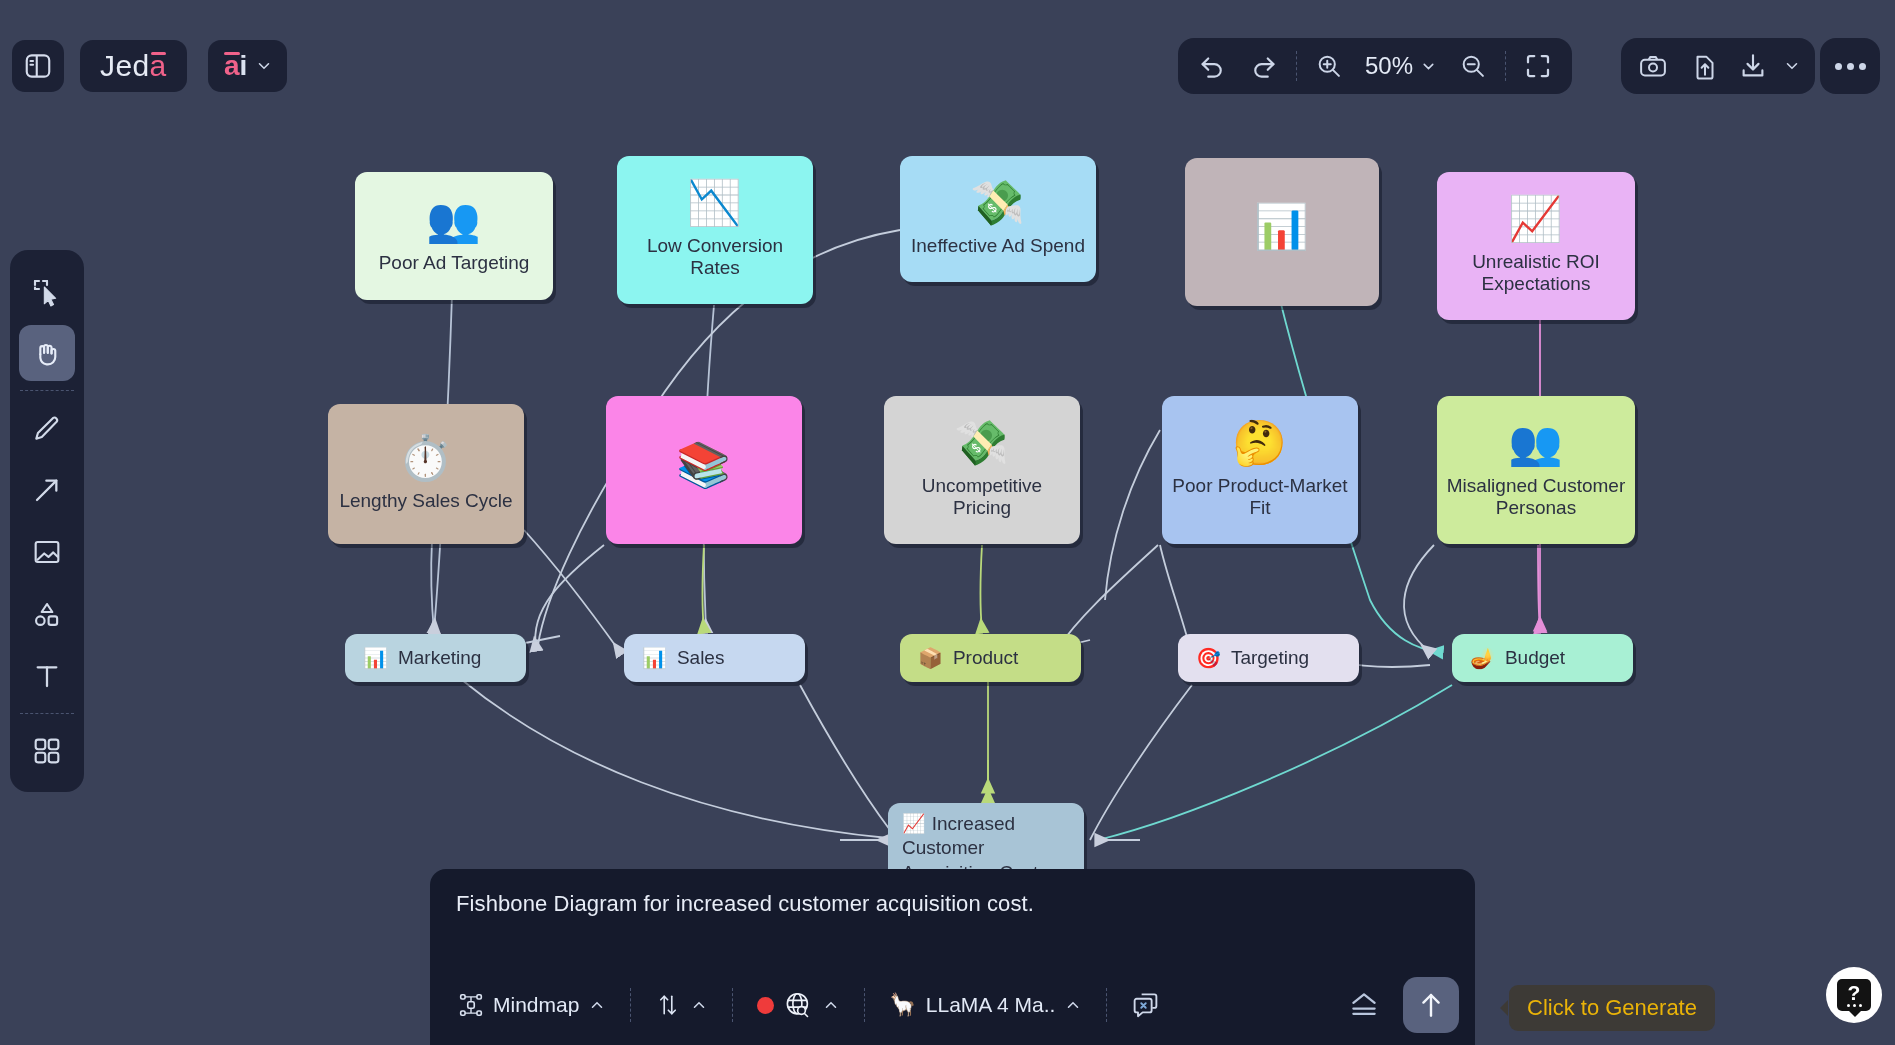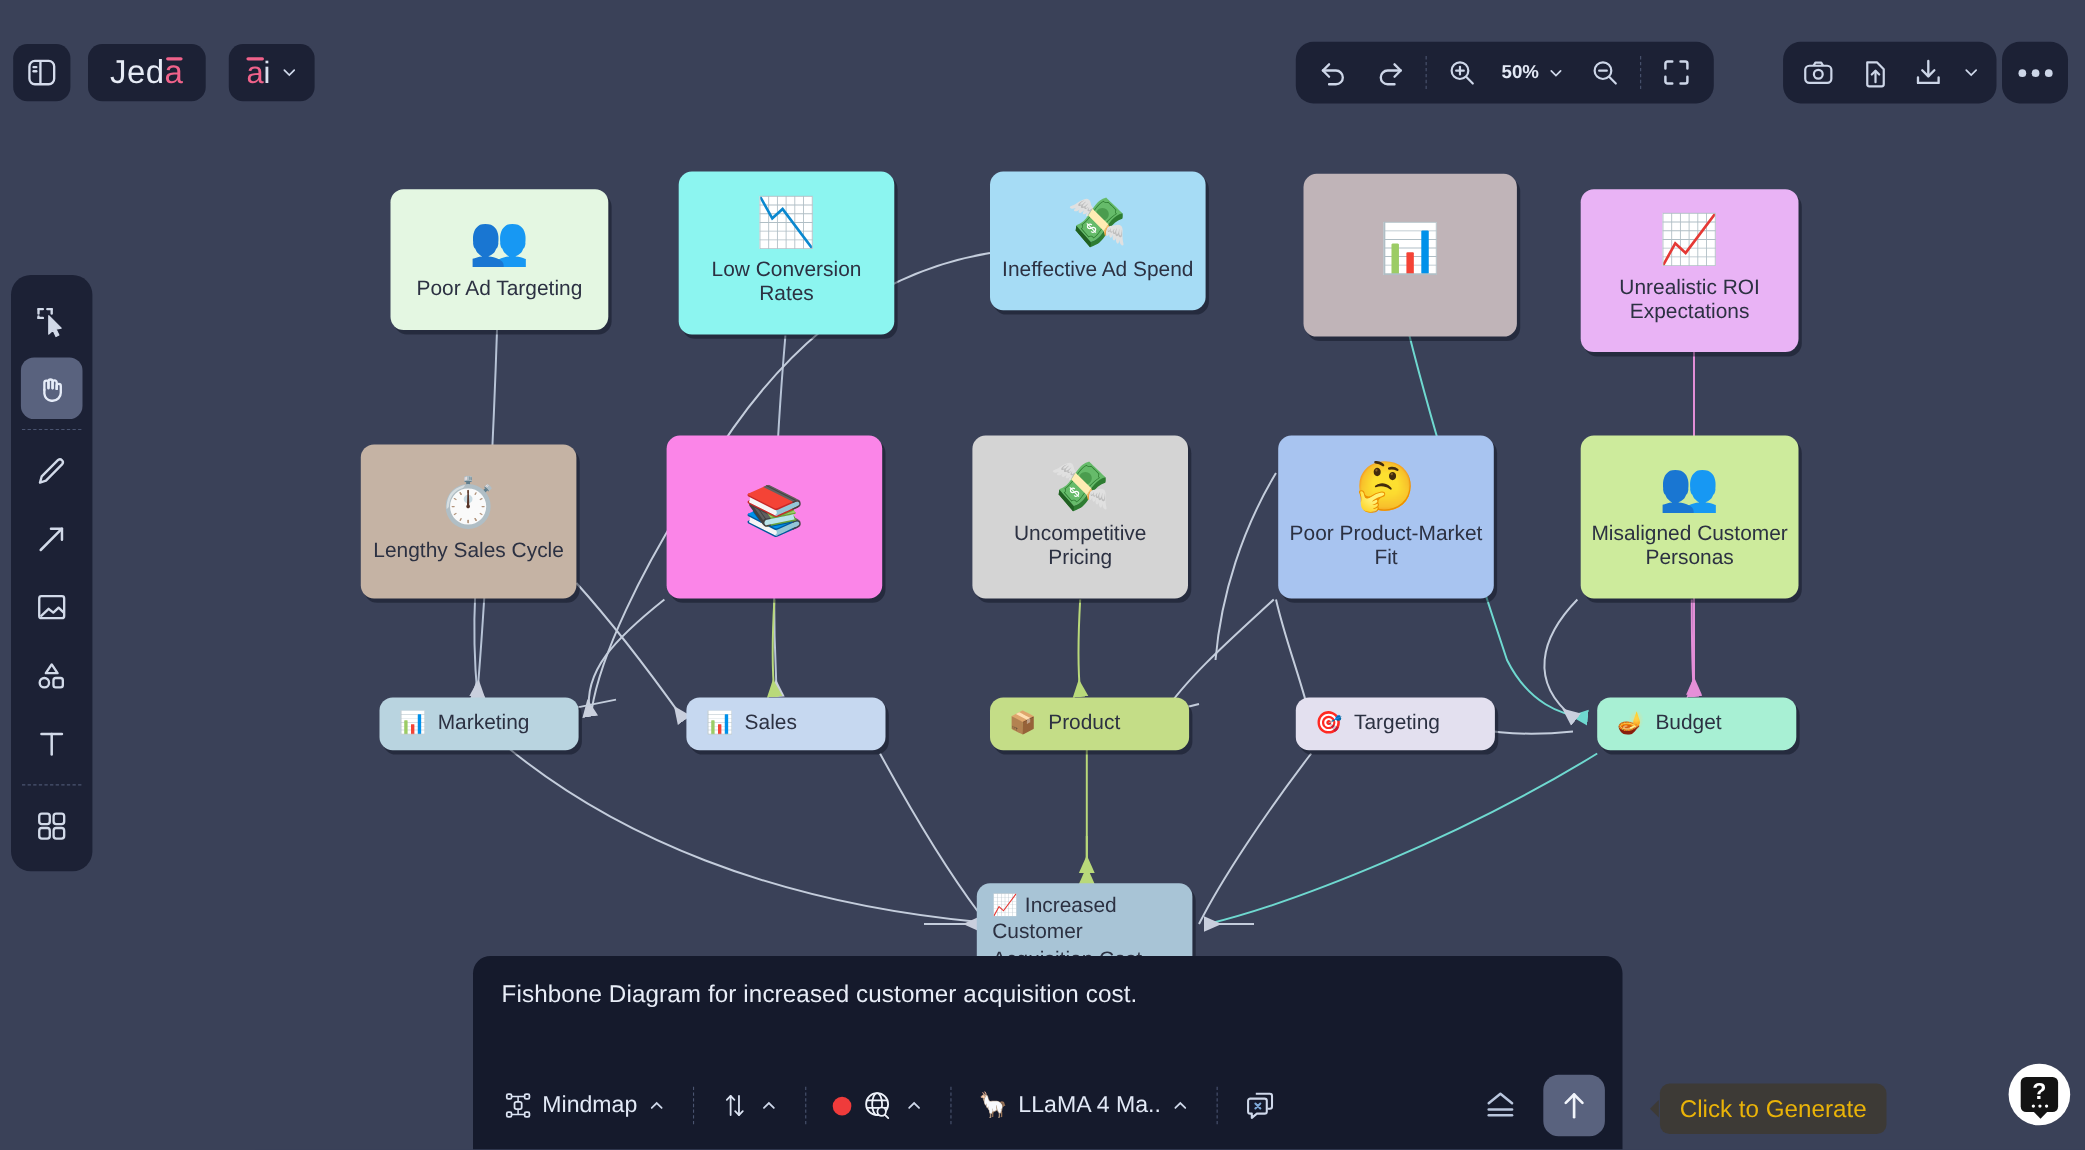--- a/index.html
+++ b/index.html
@@ -24,21 +24,21 @@
     left: 80px; top: 8px; height: 52px; padding: 0 20px;
     font-size: 30px; font-weight: 500; letter-spacing: .4px; color: #e6ebf5;
   }
   #brand-logo .accent { color: #f0628a; position: relative; }
   #brand-logo .accent::after {
     content: ""; position: absolute; left: 1px; right: 1px; top: 3px;
     height: 2.5px; background: #f0628a; border-radius: 2px;
   }
   #ai-menu {
     left: 208px; top: 8px; height: 52px; padding: 0 14px 0 16px; gap: 8px;
-    font-size: 28px; font-weight: 400; color: #dbe2f0;
+    font-size: 28px; font-weight: 700; color: #dbe2f0;
   }
   #ai-menu .a-accent { color: #f0628a; position: relative; }
   #ai-menu .a-accent::after {
     content: ""; position: absolute; left: 0; right: 0; top: 2px;
     height: 2.5px; background: #f0628a; border-radius: 2px;
   }
 
   .tb-group {
     position: absolute; top: 6px; height: 56px;
     background: #1c2135; border-radius: 16px;
@@ -51,21 +51,21 @@
   .tb-icon {
     width: 52px; height: 52px; display: flex; align-items: center; justify-content: center;
     border-radius: 11px; color: #cdd6e8; cursor: pointer;
   }
   .tb-icon svg { display: block; }
   .divider {
     width: 0; height: 30px; border-left: 1.5px dashed #4a5470; margin: 0 6px;
   }
   #zoom-level {
     display: flex; align-items: center; gap: 7px; padding: 0 10px; height: 52px;
-    font-size: 17px; font-weight: 700; color: #e3e9f5; cursor: pointer;
+    font-size: 24px; font-weight: 400; color: #e3e9f5; cursor: pointer;
   }
   .dots { display: flex; gap: 5px; }
   .dots i { width: 7px; height: 7px; border-radius: 50%; background: #cdd6e8; display: block; }
 
   
   #tool-rail {
     position: absolute; left: 10px; top: 250px; width: 74px;
     background: #1c2135; border-radius: 18px;
     padding: 10px 0; display: flex; flex-direction: column; align-items: center;
     z-index: 35;

